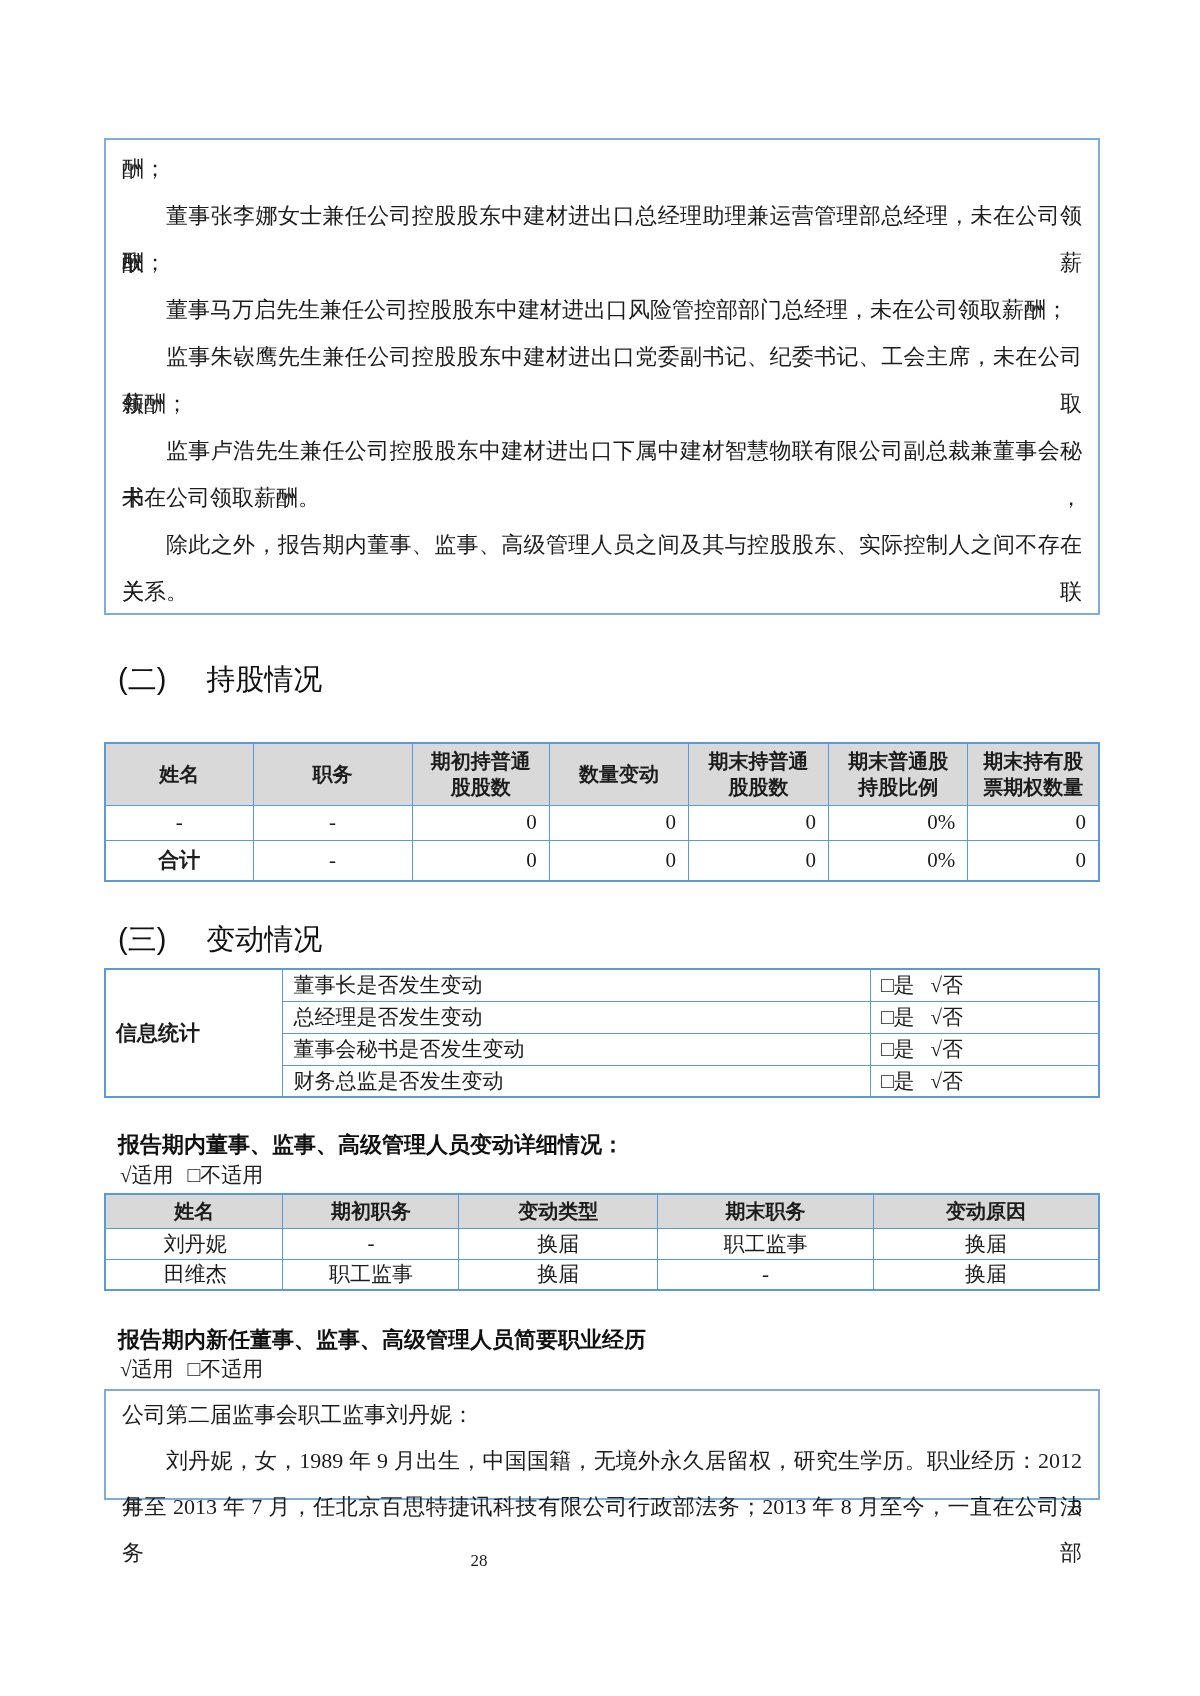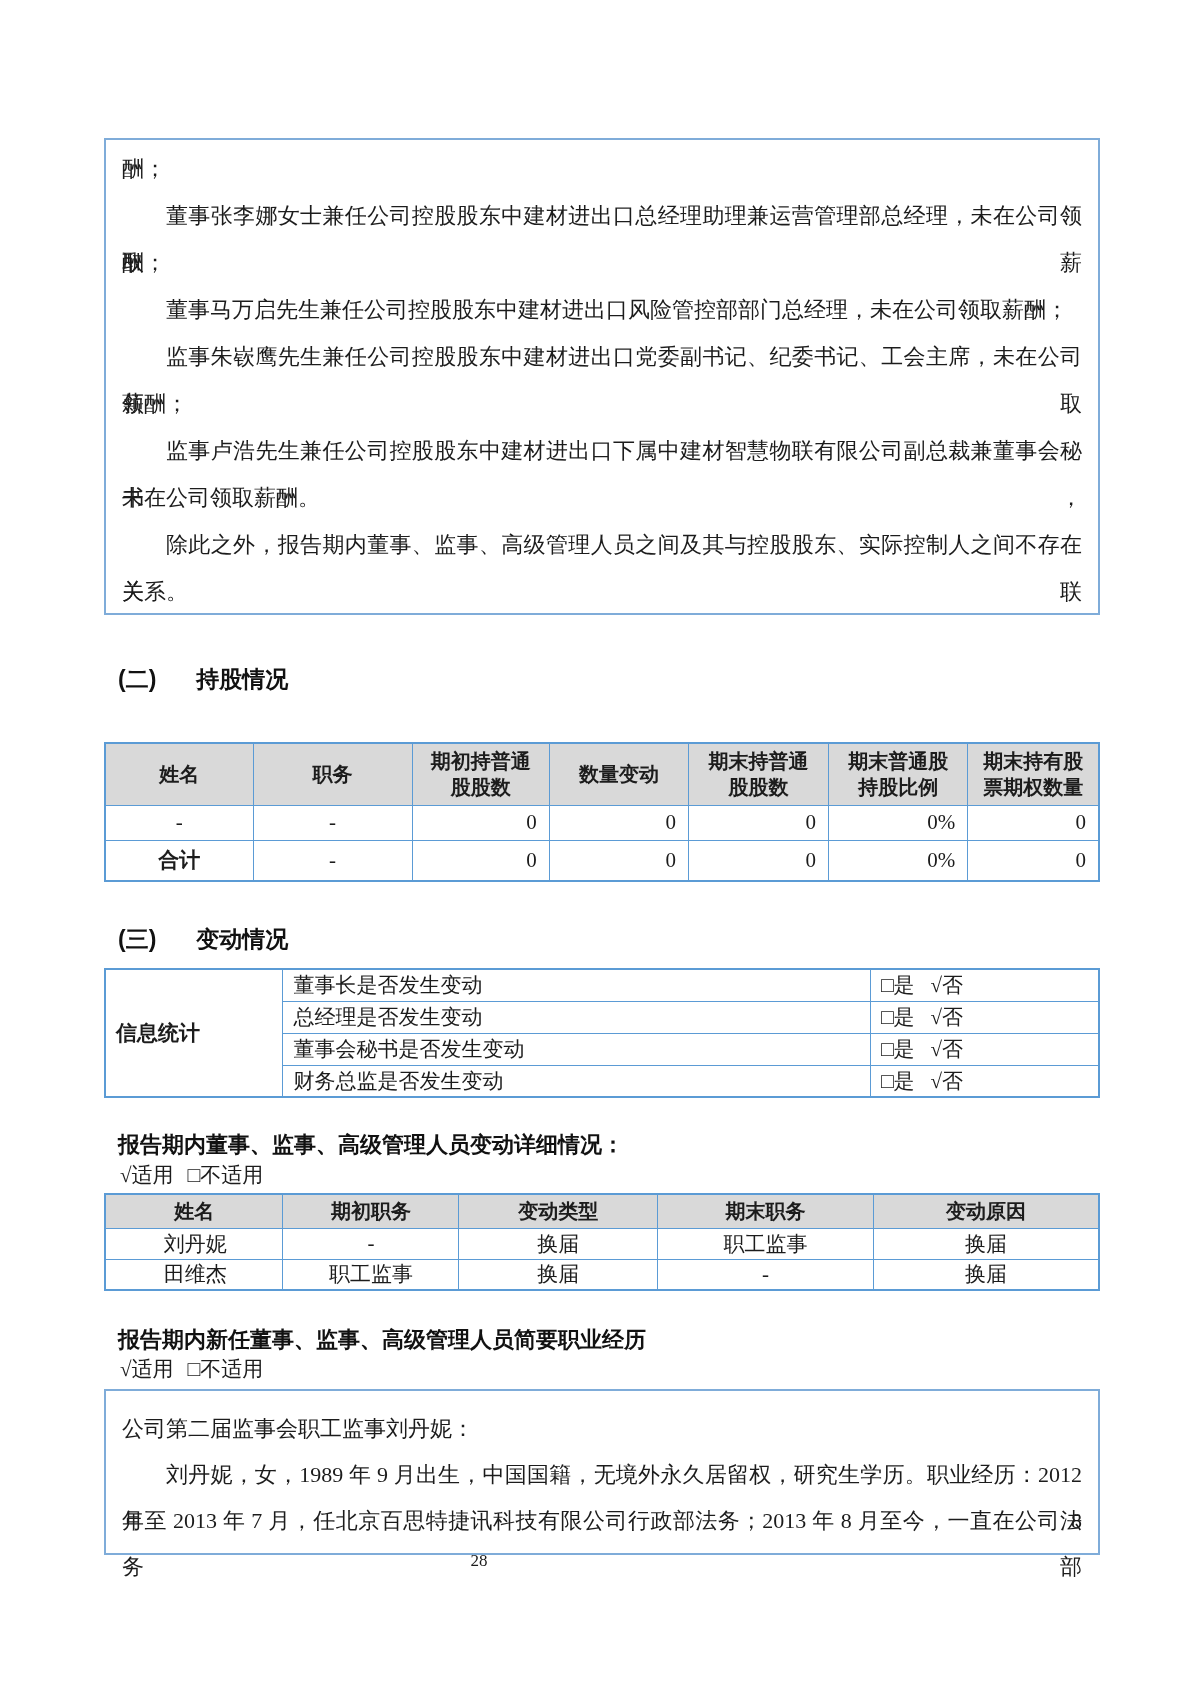--- a/index.html
+++ b/index.html
@@ -6,28 +6,28 @@
   body{
     width:1200px;height:1696px;background:#ffffff;position:relative;
     font-family:"Liberation Serif","DejaVu Serif",serif;color:#1c1c1c;
     overflow:hidden;
   }
   .block{
     position:absolute;left:104px;width:996px;box-sizing:border-box;
     border:2px solid #7FACD9;background:#ffffff;
   }
   #top-block{top:138px;height:477px;padding:5px 16px 0 16px;}
-  #career-block{top:1389px;height:166px;padding:15px 16px;}
+  #career-block{top:1389px;height:111px;padding:1px 16px;}
   .line{font-size:22px;line-height:47px;height:47px;white-space:nowrap;}
   #career-block .line{line-height:46px;height:46px;}
   .line.indent{text-indent:44px;}
   .line.full{white-space:normal;text-align:justify;text-align-last:justify;text-justify:inter-character;}
   .sec-heading{
     position:absolute;left:118px;font-family:"Liberation Sans","DejaVu Sans",sans-serif;
-    font-weight:bold;font-size:23px;line-height:26px;color:#111;
+    font-weight:normal;font-size:29px;line-height:26px;color:#111;
   }
   #sec2-heading{top:666px;}
   #sec3-heading{top:926px;}
   .sec-num{display:inline-block;margin-right:40px;}
   #unit-label{
     position:absolute;left:104px;top:748px;width:996px;text-align:right;
     font-size:20px;line-height:24px;
   }
   .sub-heading{
     position:absolute;left:118px;font-family:"Liberation Sans","DejaVu Sans",sans-serif;

